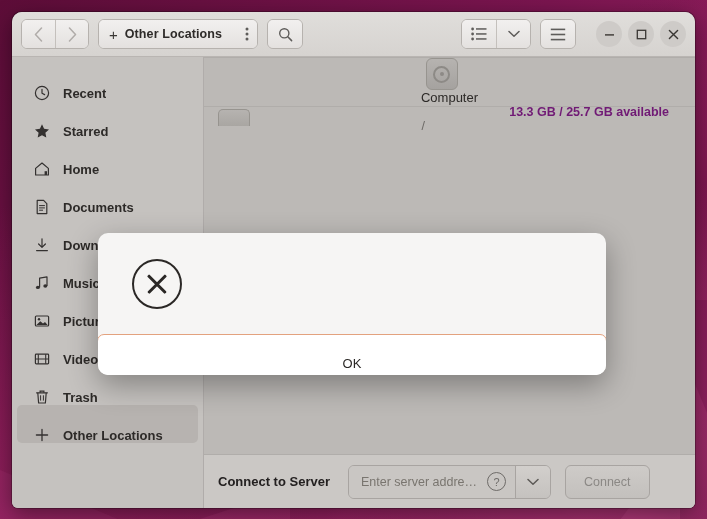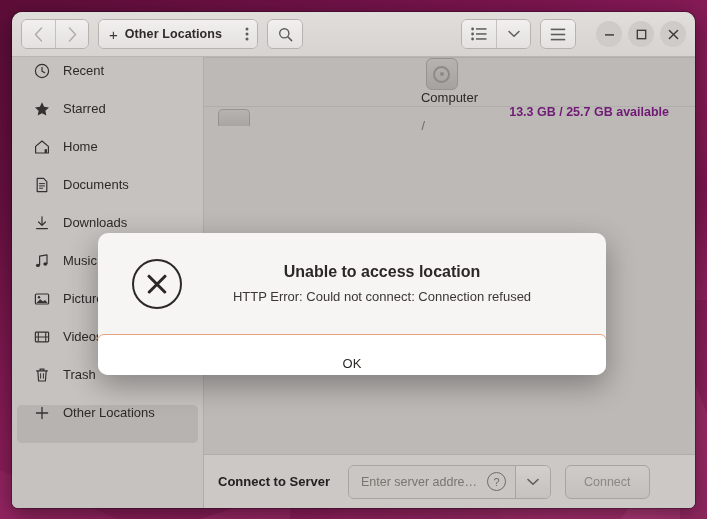--- a/index.html
+++ b/index.html
@@ -146,28 +146,29 @@
     flex: 0 0 192px;
     background: #c5c2bf;
     border-right: 1px solid #b0acaa;
     padding-top: 6px;
     box-sizing: border-box;
     display: flex;
     flex-direction: column;
   }
   .side-item {
     display: flex;
-    align-items: flex-start;
+    align-items: flex-end;
     height: 38px;
     padding: 0 10px 0 14px;
     color: #2d2a28;
     font-size: 13px;
     box-sizing: border-box;
     border-radius: 5px;
     margin: 0 5px;
+    font-weight: bold;
   }
   .side-item.selected { background: #b7b3b0; }
   .side-ico {
     width: 22px;
     flex: 0 0 22px;
     display: flex;
     align-items: center;
     justify-content: center;
     margin-right: 10px;
     color: #343130;
@@ -660,24 +661,20 @@
           </div>
         </div>
 
         <div id="connect-button">Connect</div>
       </div>
     </div>
 
     <div id="dialog-shadow">
       <div id="dialog-msg-area">
         <span id="dialog-error-icon"></span>
-        <div id="dialog-text">
-          <div id="dialog-title">Unable to access location</div>
-          <div id="dialog-detail">HTTP Error: Could not connect: Connection refused</div>
-        </div>
       </div>
       <div id="dialog-actions">
         <div id="ok-button">OK</div>
       </div>
     </div>
 
   </div>
 </div>
 
 </body></html>

